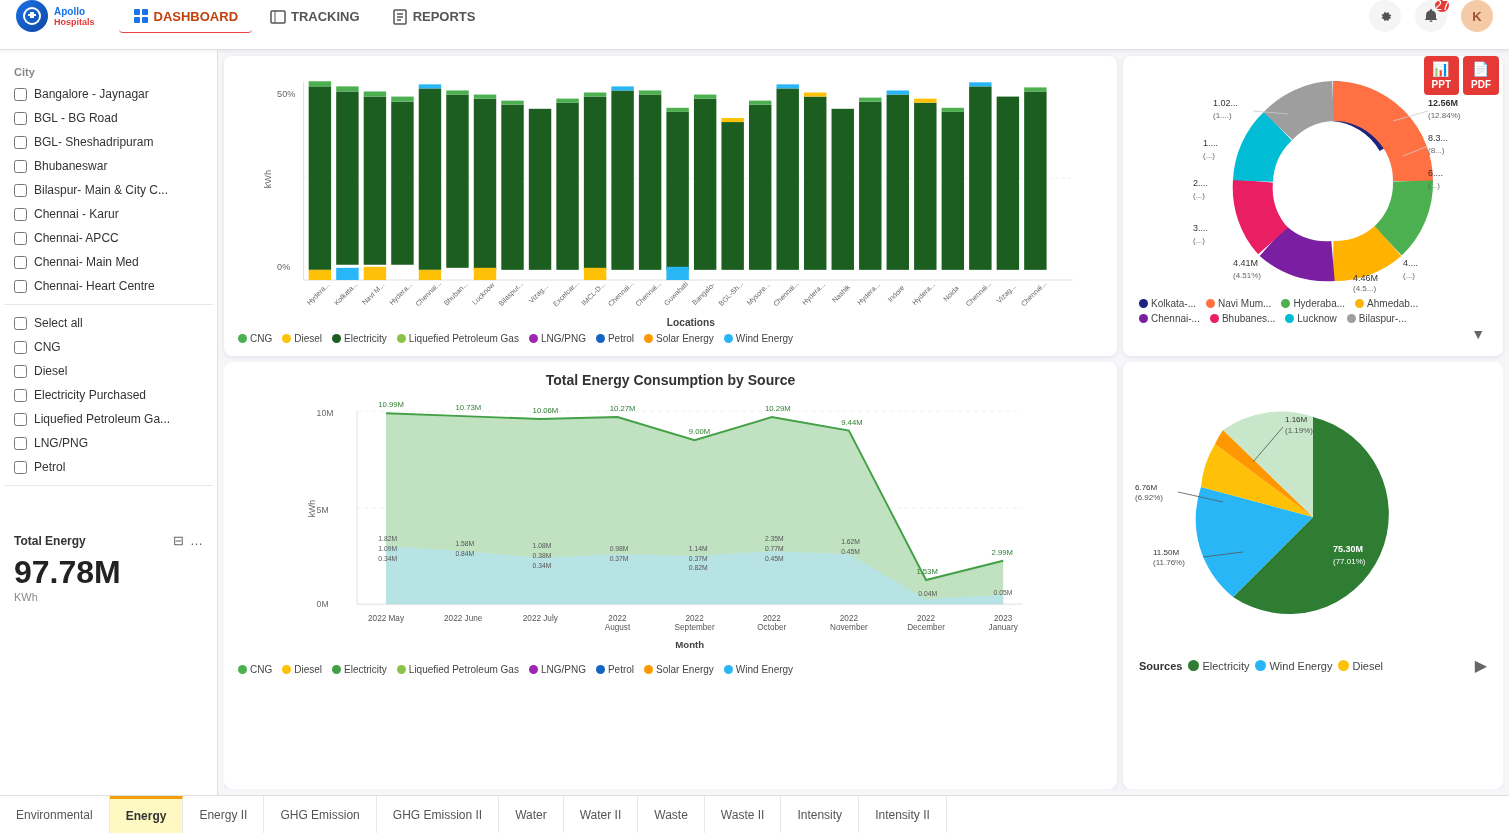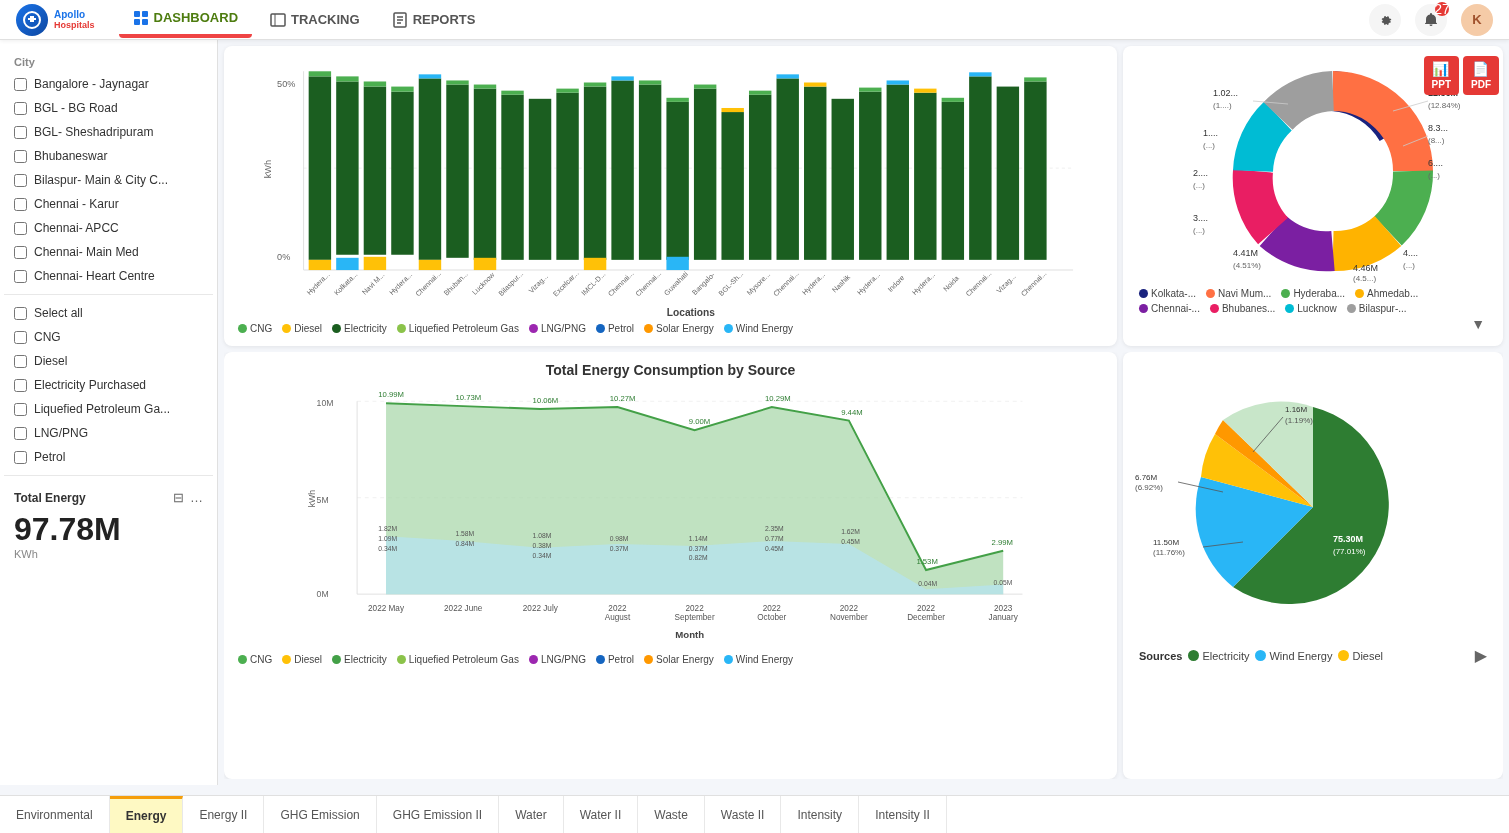--- a/index.html
+++ b/index.html
@@ -1,28 +1,28 @@
 <!DOCTYPE html>
 <html><head>
   <meta charset="utf-8">
   <style>
     * { box-sizing: border-box; margin: 0; padding: 0; font-family: 'Segoe UI', Arial, sans-serif; }
     body { background: #f4f6fa; width: 1509px; height: 833px; overflow: hidden; font-size: 12px; }
 
     
     .top-nav {
-      display: flex; align-items: center; background: #fff;
-      height: 40px; padding: 0 16px; border-bottom: 1px solid #e0e0e0;
+      display: flex; align-items: flex-start; background: #fff;
+      height: 50px; padding: 0 16px; border-bottom: 1px solid #e0e0e0;
       box-shadow: 0 1px 4px rgba(0,0,0,0.07); position: relative; z-index: 10;
     }
     .nav-logo { display: flex; align-items: center; margin-right: 24px; }
     .logo-circle { width: 32px; height: 32px; border-radius: 50%; background: linear-gradient(135deg,#1a73e8,#0d47a1); display:flex;align-items:center;justify-content:center; color:#fff; font-weight:bold; font-size:13px; margin-right:6px; }
     .nav-items { display: flex; align-items: center; gap: 4px; }
     .nav-item { display:flex;align-items:center;gap:5px;padding:8px 14px;cursor:pointer;font-size:13px;font-weight:600;color:#555;border-radius:4px; }
-    .nav-item.active { color:#4d7c0f; border-bottom: 4px solid #ef4444; }
+    .nav-item.active { color:#c2410c; border-bottom: 1px solid #ef4444; }
     .nav-item svg { width:16px;height:16px; }
     .nav-right { margin-left:auto;display:flex;align-items:center;gap:14px; }
     .nav-icon-btn { width:32px;height:32px;border-radius:50%;background:#f5f5f5;display:flex;align-items:center;justify-content:center;cursor:pointer;position:relative; }
     .badge { position:absolute;top:-2px;right:-2px;background:#e53935;color:#fff;border-radius:50%;width:14px;height:14px;font-size:14px;display:flex;align-items:center;justify-content:center; }
     .avatar { width:32px;height:32px;border-radius:50%;background:#f5cba7;display:flex;align-items:center;justify-content:center;font-weight:bold;font-size:13px;color:#a0522d;cursor:pointer; }
 
     
     .bottom-tabs {
       position: absolute; bottom: 0; left: 0; right: 0;
       height: 38px; background: #fff; border-top: 1px solid #e0e0e0;
@@ -37,21 +37,21 @@
     
     .sidebar {
       width: 218px; min-width: 218px; background: #fff;
       border-right: 1px solid #e0e0e0; display: flex; flex-direction: column;
       overflow-y: auto; padding: 8px 4px;
     }
     .sidebar-section-label { font-size: 11px; color: #888; padding: 8px 10px 4px; font-weight: 600; }
     .sidebar-item { display:flex;align-items:center;gap:7px;padding:5px 10px;cursor:pointer;font-size:12px;color:#333; }
     .sidebar-item input[type=checkbox] { cursor:pointer; width:13px;height:13px; }
     .sidebar-divider { height:1px;background:#e8e8e8;margin:6px 0; }
-    .sidebar-energy-header { display:flex;align-items:center;justify-content:space-between;padding:8px 10px 2px; }
+    .sidebar-energy-header { display:flex;align-items:center;justify-content:space-between;padding:8px 10px 2px;margin-top:33px; }
     .sidebar-energy-label { font-size:12px;font-weight:700;color:#333; }
     .sidebar-icons { display:flex;gap:6px; }
     .sidebar-icon-btn { cursor:pointer;color:#666;font-size:13px; }
     .total-value { font-size:32px;font-weight:700;color:#222;padding:4px 10px 0; }
     .total-unit { font-size:11px;color:#888;padding:0 10px 8px; }
 
     
     .content { flex:1; display:flex;flex-direction:column; overflow:hidden; padding:6px; gap:6px; }
     .content-top { display:flex;gap:6px;height: 300px; }
     .content-bottom { display:flex;gap:6px;flex:1;overflow:hidden; }

